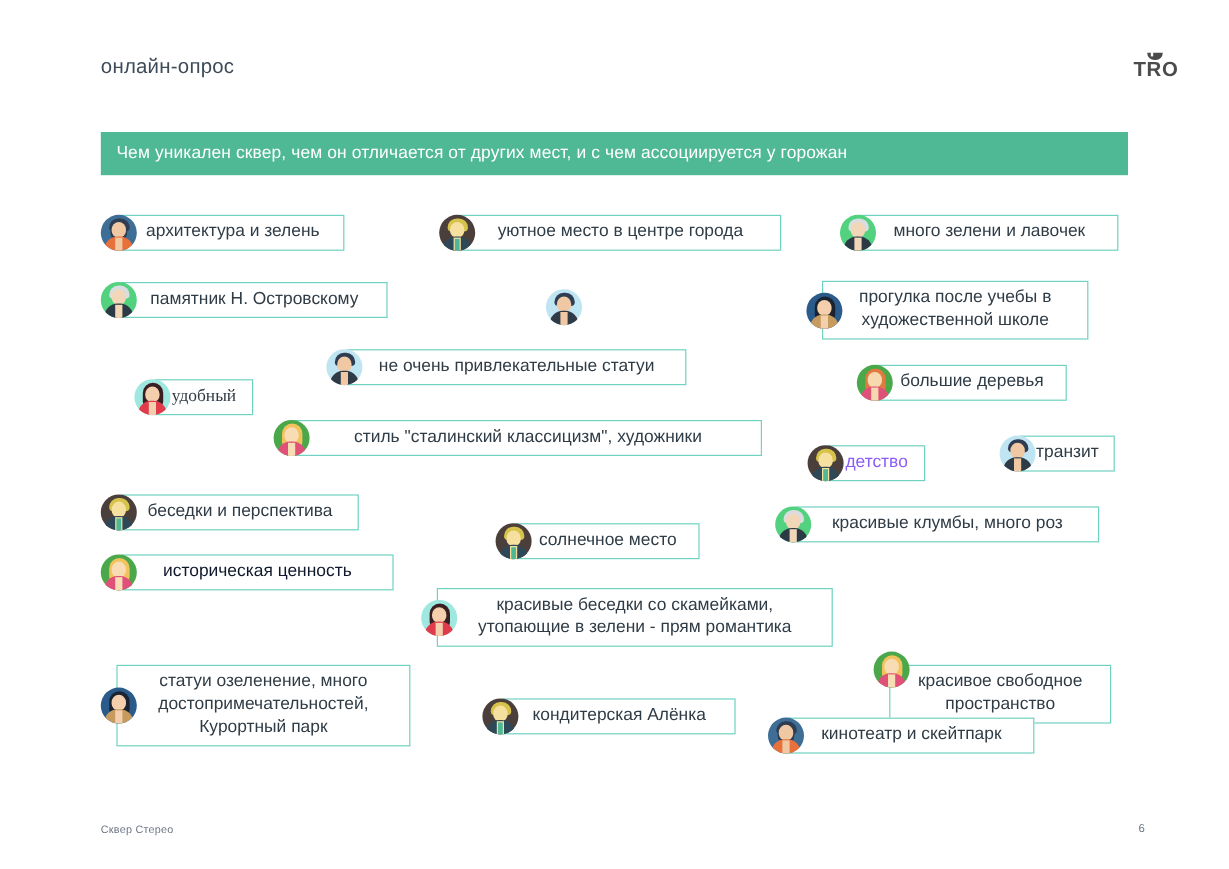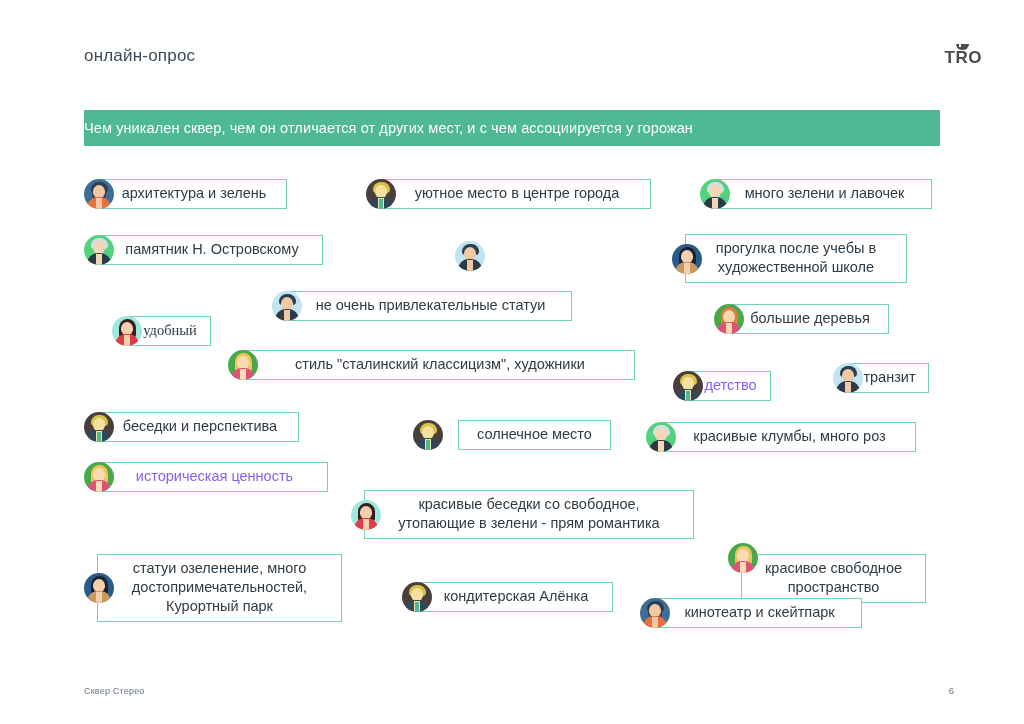--- a/index.html
+++ b/index.html
@@ -71,20 +71,21 @@
     top: 110px;
     width: 856px;
     height: 36px;
     background: #4fb894;
     display: flex;
     align-items: center;
   }
   #question-banner .banner-text {
     color: #ffffff;
     font-size: 14.5px;
+    padding-left: 13px;
     letter-spacing: 0.1px;
     white-space: nowrap;
   }
 
   
   .quote {
     position: absolute;
     display: flex;
     align-items: center;
   }
@@ -328,21 +329,21 @@
       <div class="quote" style="left: 84px; top: 412px;">
         <div class="avatar" style="background: rgb(74, 63, 58);">
           <div class="hair" style="background: rgb(216, 195, 74);"></div>
           <div class="head" style="background: rgb(245, 224, 160);"></div>
           <div class="body" style="background: rgb(47, 72, 88);"></div>
           <div class="collar" style="background: rgb(245, 224, 160);"></div>
           <div class="tie" style="background: rgb(79, 184, 148);"></div>
         </div>
         <div class="bubble" style="width: 198px; border-color: rgb(111, 211, 192); color: rgb(47, 59, 69);">беседки и перспектива</div>
       </div>
-      <div class="quote" style="left: 413px; top: 420px; gap: 28px;">
+      <div class="quote" style="left: 413px; top: 436px;">
         <div class="avatar" style="background: rgb(74, 63, 58);">
           <div class="hair" style="background: rgb(216, 195, 74);"></div>
           <div class="head" style="background: rgb(245, 224, 160);"></div>
           <div class="body" style="background: rgb(47, 72, 88);"></div>
           <div class="collar" style="background: rgb(245, 224, 160);"></div>
           <div class="tie" style="background: rgb(79, 184, 148);"></div>
         </div>
         <div class="bubble" style="width: 153px; border-color: rgb(111, 211, 192); color: rgb(47, 59, 69);">солнечное место</div>
       </div>
       <div class="quote" style="left: 646px; top: 422px;">
@@ -354,30 +355,30 @@
         </div>
         <div class="bubble" style="width: 253px; border-color: rgb(111, 211, 192); color: rgb(47, 59, 69);">красивые клумбы, много роз</div>
       </div>
       <div class="quote" style="left: 84px; top: 462px;">
         <div class="avatar" style="background: rgb(74, 168, 74);">
           <div class="hair long" style="background: rgb(242, 195, 92);"></div>
           <div class="head" style="background: rgb(247, 220, 180);"></div>
           <div class="body" style="background: rgb(224, 81, 122);"></div>
           <div class="collar" style="background: rgb(247, 220, 180);"></div>
         </div>
-        <div class="bubble" style="width: 227px; border-color: rgb(111, 211, 192); color: #8b5cf6;">историческая ценность</div>
+        <div class="bubble" style="width: 227px; border-color: rgb(111, 211, 192); color: #0f172a;">историческая ценность</div>
       </div>
       <div class="quote ml-big" style="left: 351px; top: 490px;">
         <div class="avatar" style="background: rgb(159, 232, 224);">
           <div class="hair long" style="background: rgb(58, 31, 34);"></div>
           <div class="head" style="background: rgb(243, 207, 174);"></div>
           <div class="body" style="background: rgb(224, 59, 74);"></div>
           <div class="collar" style="background: rgb(243, 207, 174);"></div>
         </div>
-        <div class="bubble" style="width: 330px; border-color: rgb(111, 211, 192); color: rgb(47, 59, 69);">красивые беседки со свободное,
+        <div class="bubble" style="width: 330px; border-color: rgb(111, 211, 192); color: rgb(47, 59, 69);">красивые беседки со скамейками,
 утопающие в зелени - прям романтика</div>
       </div>
       <div class="quote ml-big" style="left: 728px; top: 512px;">
         <div class="avatar" style="background: rgb(74, 168, 74);">
           <div class="hair long" style="background: rgb(242, 195, 92);"></div>
           <div class="head" style="background: rgb(247, 220, 180);"></div>
           <div class="body" style="background: rgb(224, 81, 122);"></div>
           <div class="collar" style="background: rgb(247, 220, 180);"></div>
         </div>
         <div class="bubble" style="width: 185px; border-color: rgb(111, 211, 192); color: rgb(47, 59, 69); margin-top: 42px;">красивое свободное

